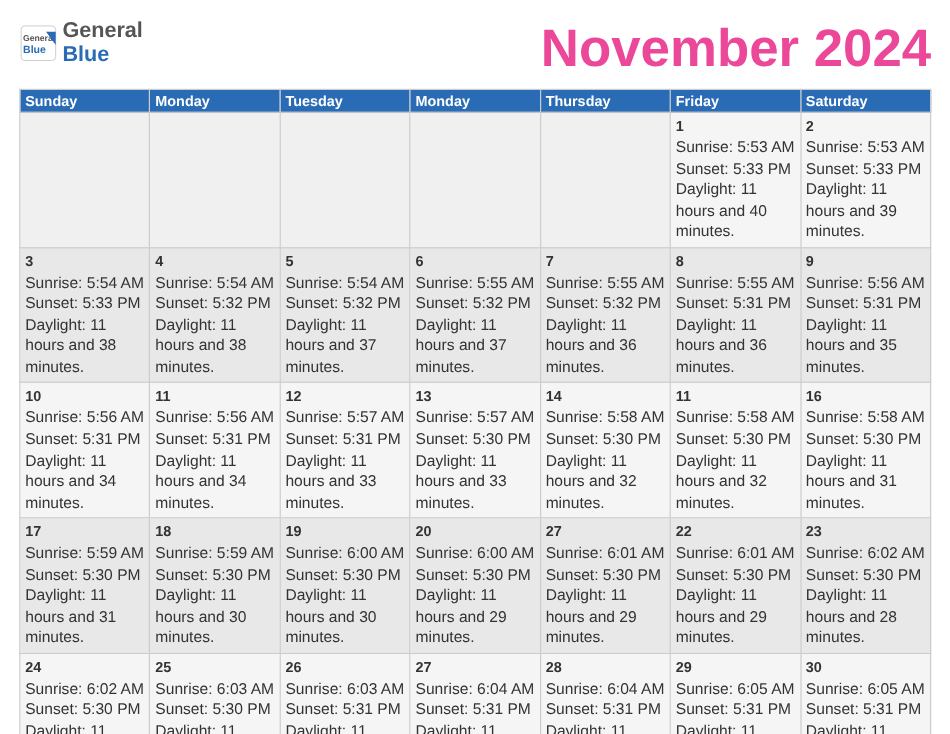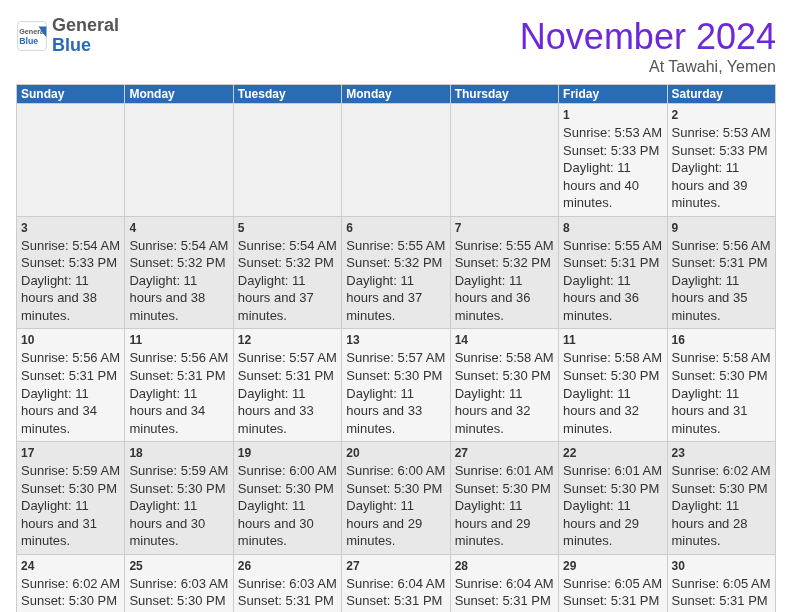--- a/index.html
+++ b/index.html
@@ -27,23 +27,23 @@
     }
     .logo-general { color: #555; }
     .logo-blue { color: #2a6bb5; }
     .logo-icon {
       width: 32px;
       height: 32px;
       margin-right: 4px;
     }
     .title-block { text-align: right; }
     .month-title {
-      font-size: 36px;
-      font-weight: normal;
-      color: #6d28d9;
+      font-size: 44px;
+      font-weight: bold;
+      color: #ec4899;
     }
     .location {
       font-size: 16px;
       color: #555;
     }
     .calendar {
       width: 100%;
       border-collapse: collapse;
       table-layout: fixed;
     }
@@ -95,21 +95,20 @@
       <text x="4" y="30" font-size="11" font-weight="bold" fill="#2a6bb5">Blue</text>
       <polygon points="28,8 38,8 38,22" fill="#2a6bb5"></polygon>
     </svg>
     <div class="logo-text">
       <div class="logo-general">General</div>
       <div class="logo-blue">Blue</div>
     </div>
   </div>
   <div class="title-block">
     <div class="month-title">November 2024</div>
-    <div class="location">At Tawahi, Yemen</div>
   </div>
 </div>
 
 <table class="calendar">
   <thead>
     <tr>
     <th>Sunday</th>
         <th>Monday</th>
         <th>Tuesday</th>
         <th>Monday</th>

